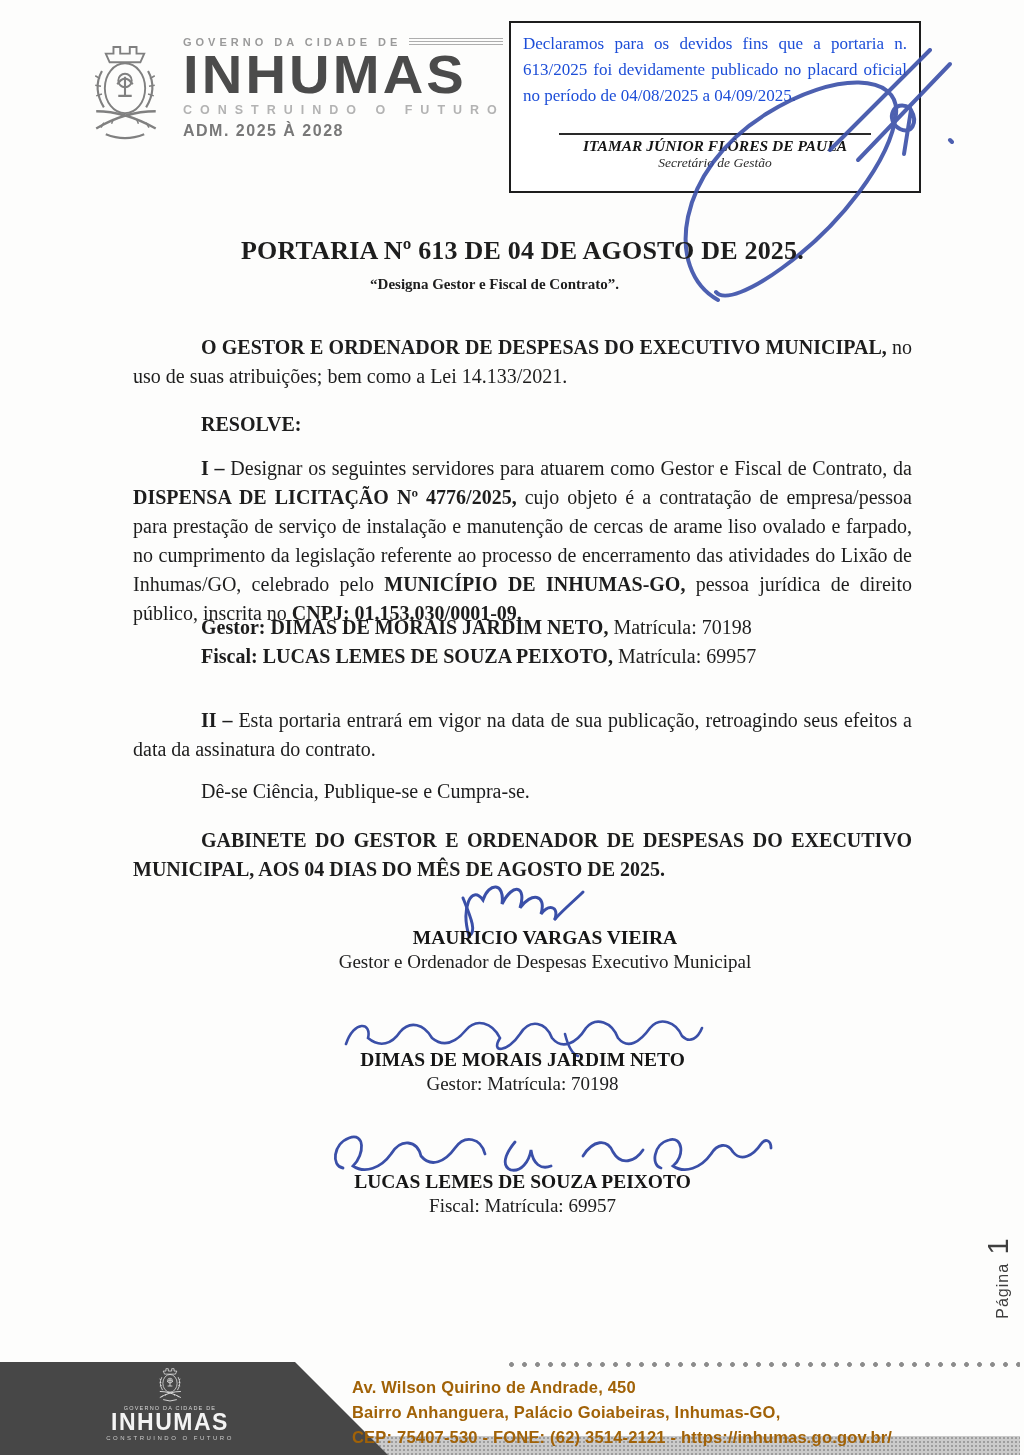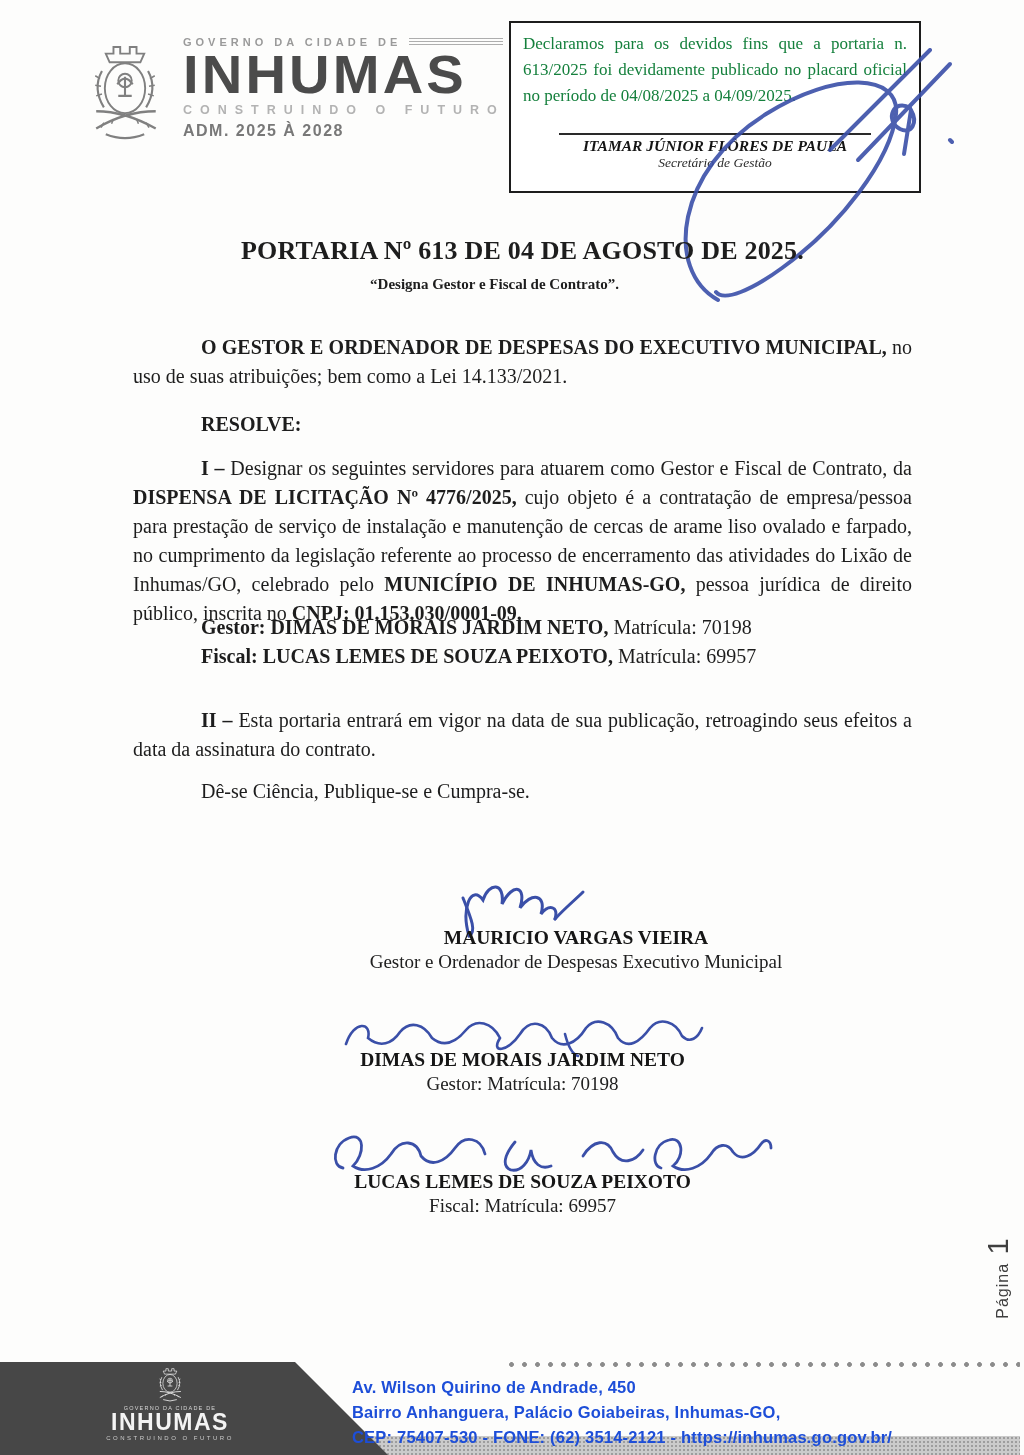--- a/index.html
+++ b/index.html
@@ -33,21 +33,21 @@
   .brand-adm{
     font-family:"Liberation Sans",sans-serif; font-size:16px; letter-spacing:1.5px;
     color:#787878; font-weight:700; margin-top:5px; 
   }
   
   .stamp{
     position:absolute; left:509px; top:21px; width:412px; height:172px;
     border:2px solid #1d1d1d; background:#fff; box-sizing:border-box;
     padding:8px 12px 0 12px;
   }
-  .stamp-text{font-size:17px; line-height:26px; text-align:justify; color:#15803d;}
+  .stamp-text{font-size:17px; line-height:26px; text-align:justify; color:#1d4ed8;}
   .stamp-sigline{width:312px; border-top:2px solid #2a2a2a; margin:24px auto 2px auto;}
   .stamp-name{font-weight:700; font-style:italic; font-size:15.5px; text-align:center; color:#151515;}
   .stamp-role{font-style:italic; font-size:13.5px; text-align:center; color:#2b2b2b;}
   .stamp-scrawl{position:absolute; left:598px; top:28px; width:380px; height:285px; pointer-events:none;}
   
   .doc{position:absolute; left:133px; width:779px;}
   .doc p{margin:0;}
   .title{top:210px; text-align:center; font-weight:700; font-size:26px; letter-spacing:.2px;}
   .subtitle{top:261px; text-align:center; padding-right:56px; font-weight:700; font-size:15px; box-sizing:border-box;}
   .para{font-size:20px; line-height:29px; text-align:justify;}
@@ -95,21 +95,21 @@
   }
   .footer-logo{position:absolute; left:70px; top:1364px; width:200px; height:88px; color:#f4f4f4;
     font-family:"Liberation Sans",sans-serif; text-align:center;}
   .footer-coat{width:34px; height:38px; display:block; margin:2px auto 0 auto;}
   .footer-eyebrow{font-size:5.5px; letter-spacing:1.2px; color:#d6d6d6; white-space:nowrap; margin-top:1px;}
   .footer-name{font-size:23px; font-weight:800; letter-spacing:1.5px; line-height:23px;}
   .footer-slogan{font-size:6px; letter-spacing:2.5px; color:#cccccc; margin-top:1px;}
   .footer-address{
     position:absolute; left:352px; top:1375px; width:560px;
     font-family:"Liberation Sans",sans-serif; font-size:16.5px; line-height:25px;
-    font-weight:700; color:#1d4ed8; letter-spacing:.2px;
+    font-weight:700; color:#a16207; letter-spacing:.2px;
   }
 </style>
 </head>
 <body>
 
 <svg width="0" height="0" style="position:absolute">
   <symbol id="coat-sym" viewBox="0 0 100 110">
     <g stroke="currentColor" fill="none" stroke-width="2">
       <path d="M30,14 h8 v-7 h7 v7 h10 v-7 h7 v7 h8 l-4,9 h-32 z"></path>
       <ellipse cx="50" cy="50" rx="21" ry="26"></ellipse>
@@ -168,29 +168,30 @@
 
   <div class="doc designees">
     <p><span class="b">Gestor: DIMAS DE MORAIS JARDIM NETO,</span><span> Matrícula: 70198</span></p>
     <p><span class="b">Fiscal: LUCAS LEMES DE SOUZA PEIXOTO,</span><span> Matrícula: 69957</span></p>
   </div>
 
   <p class="doc closing">Dê-se Ciência, Publique-se e Cumpra-se.</p>
 
   <p class="doc para indent item-ii"><span class="b">II – </span><span>Esta portaria entrará em vigor na data de sua publicação, retroagindo seus efeitos a data da assinatura do contrato.</span></p>
 
+  <p class="doc para indent cabinet">GABINETE DO GESTOR E ORDENADOR DE DESPESAS DO EXECUTIVO MUNICIPAL, AOS 04 DIAS DO MÊS DE AGOSTO DE 2025.</p>
 
   <svg class="sig-img" style="left:455px;top:874px" width="170" height="66" viewBox="0 0 170 66">
     <g class="blue" stroke-width="3">
       <path d="M14,62 C6,34 16,10 28,26 C34,8 50,8 47,30 C58,8 72,12 65,34 C76,18 92,20 86,40 C94,30 104,32 100,45"></path>
       <path d="M100,45 C110,34 120,26 128,18"></path>
       <path d="M8,24 C16,44 22,58 14,62"></path>
     </g>
   </svg>
-  <div class="sigblock" style="left:176px;top:926px;width:800px">
+  <div class="sigblock" style="left:145px;top:926px;width:800px">
     <div class="sig-name">MAURICIO VARGAS VIEIRA</div>
     <div class="sig-role">Gestor e Ordenador de Despesas Executivo Municipal</div>
   </div>
 
   <svg class="sig-img" style="left:340px;top:1014px" width="365" height="44" viewBox="0 0 365 44">
     <g class="blue" stroke-width="2.6">
       <path d="M6,30 C14,6 32,8 28,24 C40,34 52,30 60,18 C70,6 84,10 92,24 C104,34 116,28 126,16 C136,4 152,8 160,24 C150,40 168,38 180,20 C190,4 206,8 212,24 C222,36 236,30 246,14 C256,2 272,8 278,24 C288,36 300,28 310,14 C320,2 336,8 342,22 C350,30 358,24 362,14"></path>
       <path d="M225,20 C228,32 232,40 238,42"></path>
     </g>
   </svg>

